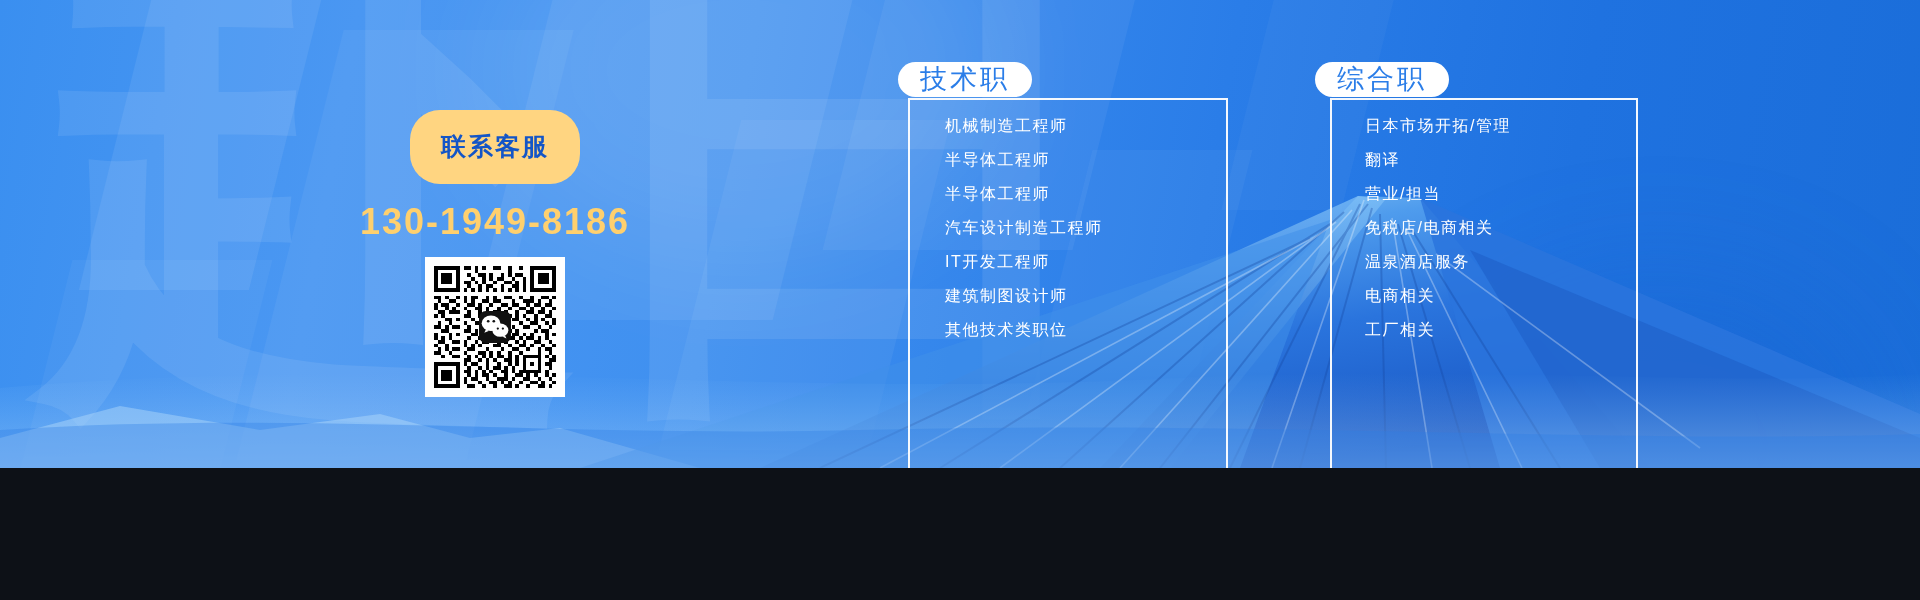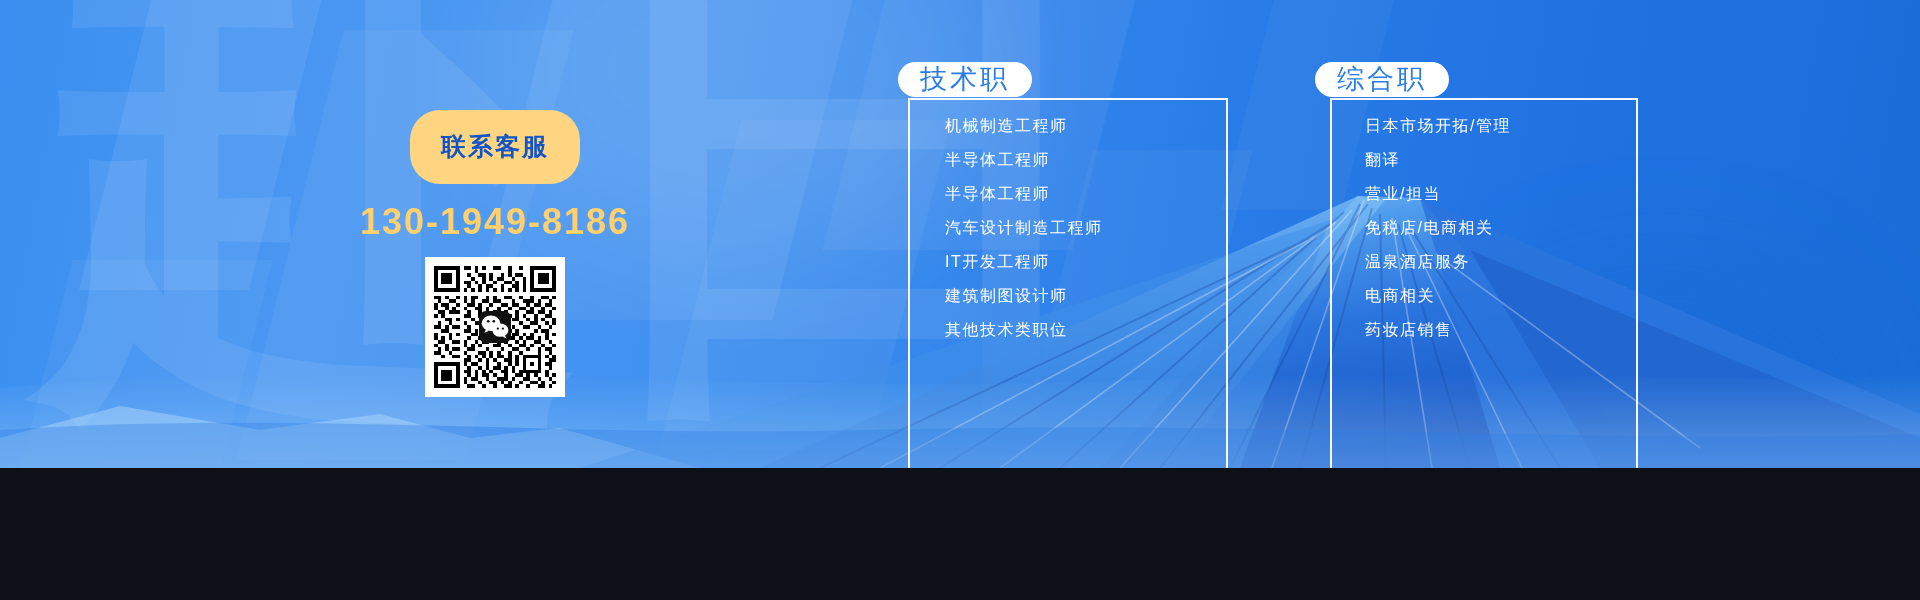--- a/index.html
+++ b/index.html
@@ -582,17 +582,17 @@
   <div class="panel">
     <div class="panel-box" id="gen-box"></div>
     <div class="badge" id="gen-badge">综合职</div>
     <ul class="job-list" id="gen-list">
       <li class="job-item">日本市场开拓/管理</li>
       <li class="job-item">翻译</li>
       <li class="job-item">营业/担当</li>
       <li class="job-item">免税店/电商相关</li>
       <li class="job-item">温泉酒店服务</li>
       <li class="job-item">电商相关</li>
-      <li class="job-item">药妆店销售</li>
+      <li class="job-item">工厂相关</li>
     </ul>
   </div>
 
 </div>
 
 </body></html>

